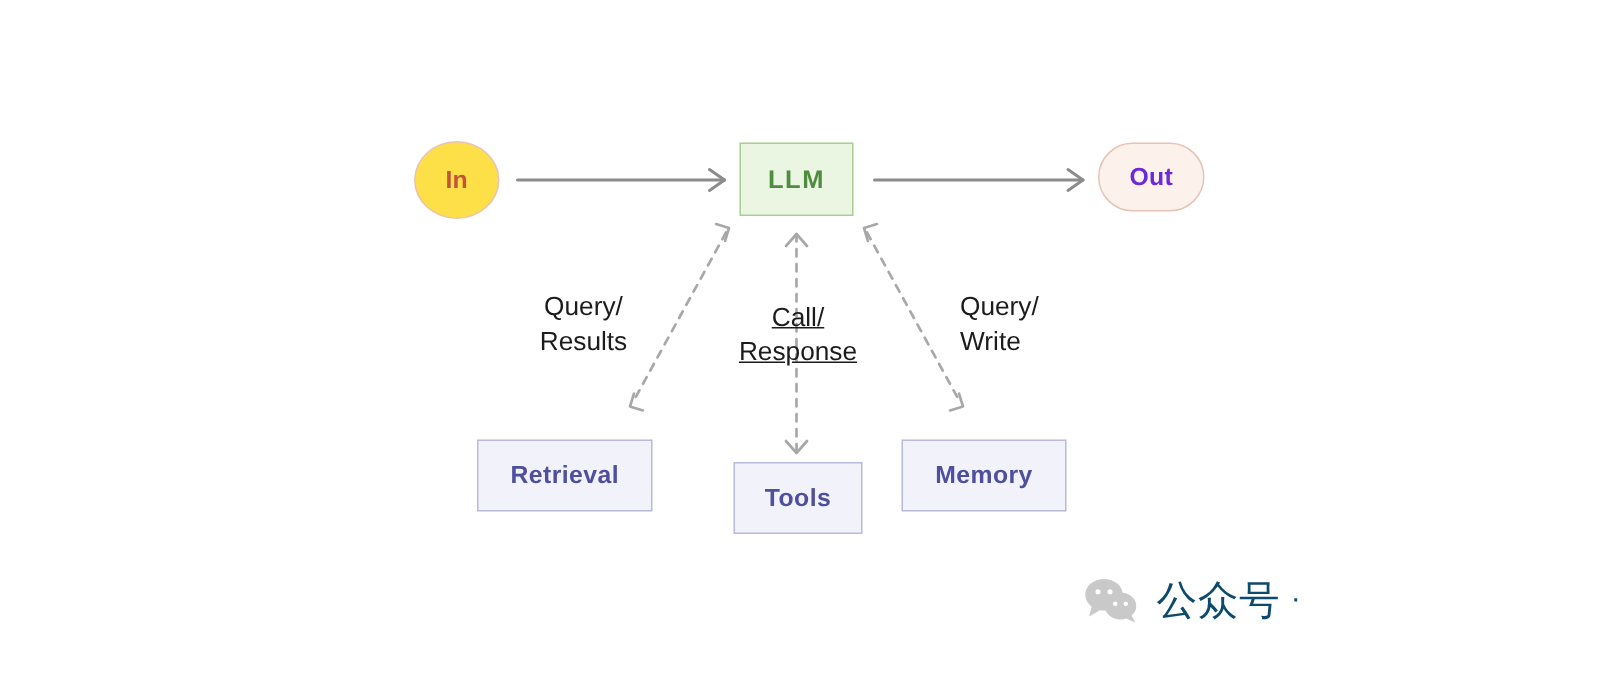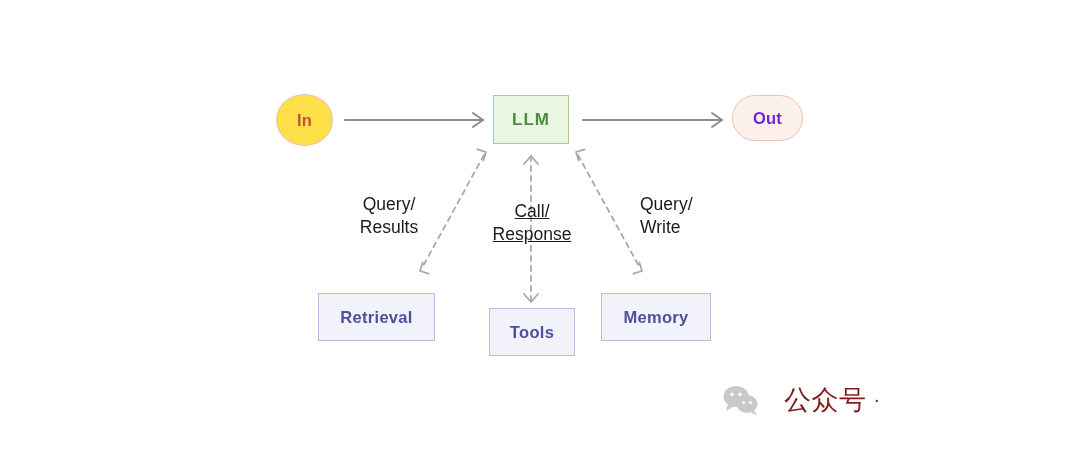--- a/index.html
+++ b/index.html
@@ -135,22 +135,22 @@
     width: 70px;
   }
 
   
   #watermark {
     position: absolute;
     left: 722px;
     top: 382px;
     display: flex;
     align-items: center;
-    gap: 24px;
-    color: #7f1d1d;
+    gap: 11px;
+    color: #0c4a6e;
     font-size: 27px;
     font-weight: 400;
     letter-spacing: 0.5px;
   }
   #watermark .wm-text {
     display: flex;
     align-items: center;
     gap: 7px;
   }
   #watermark .wm-dot {

